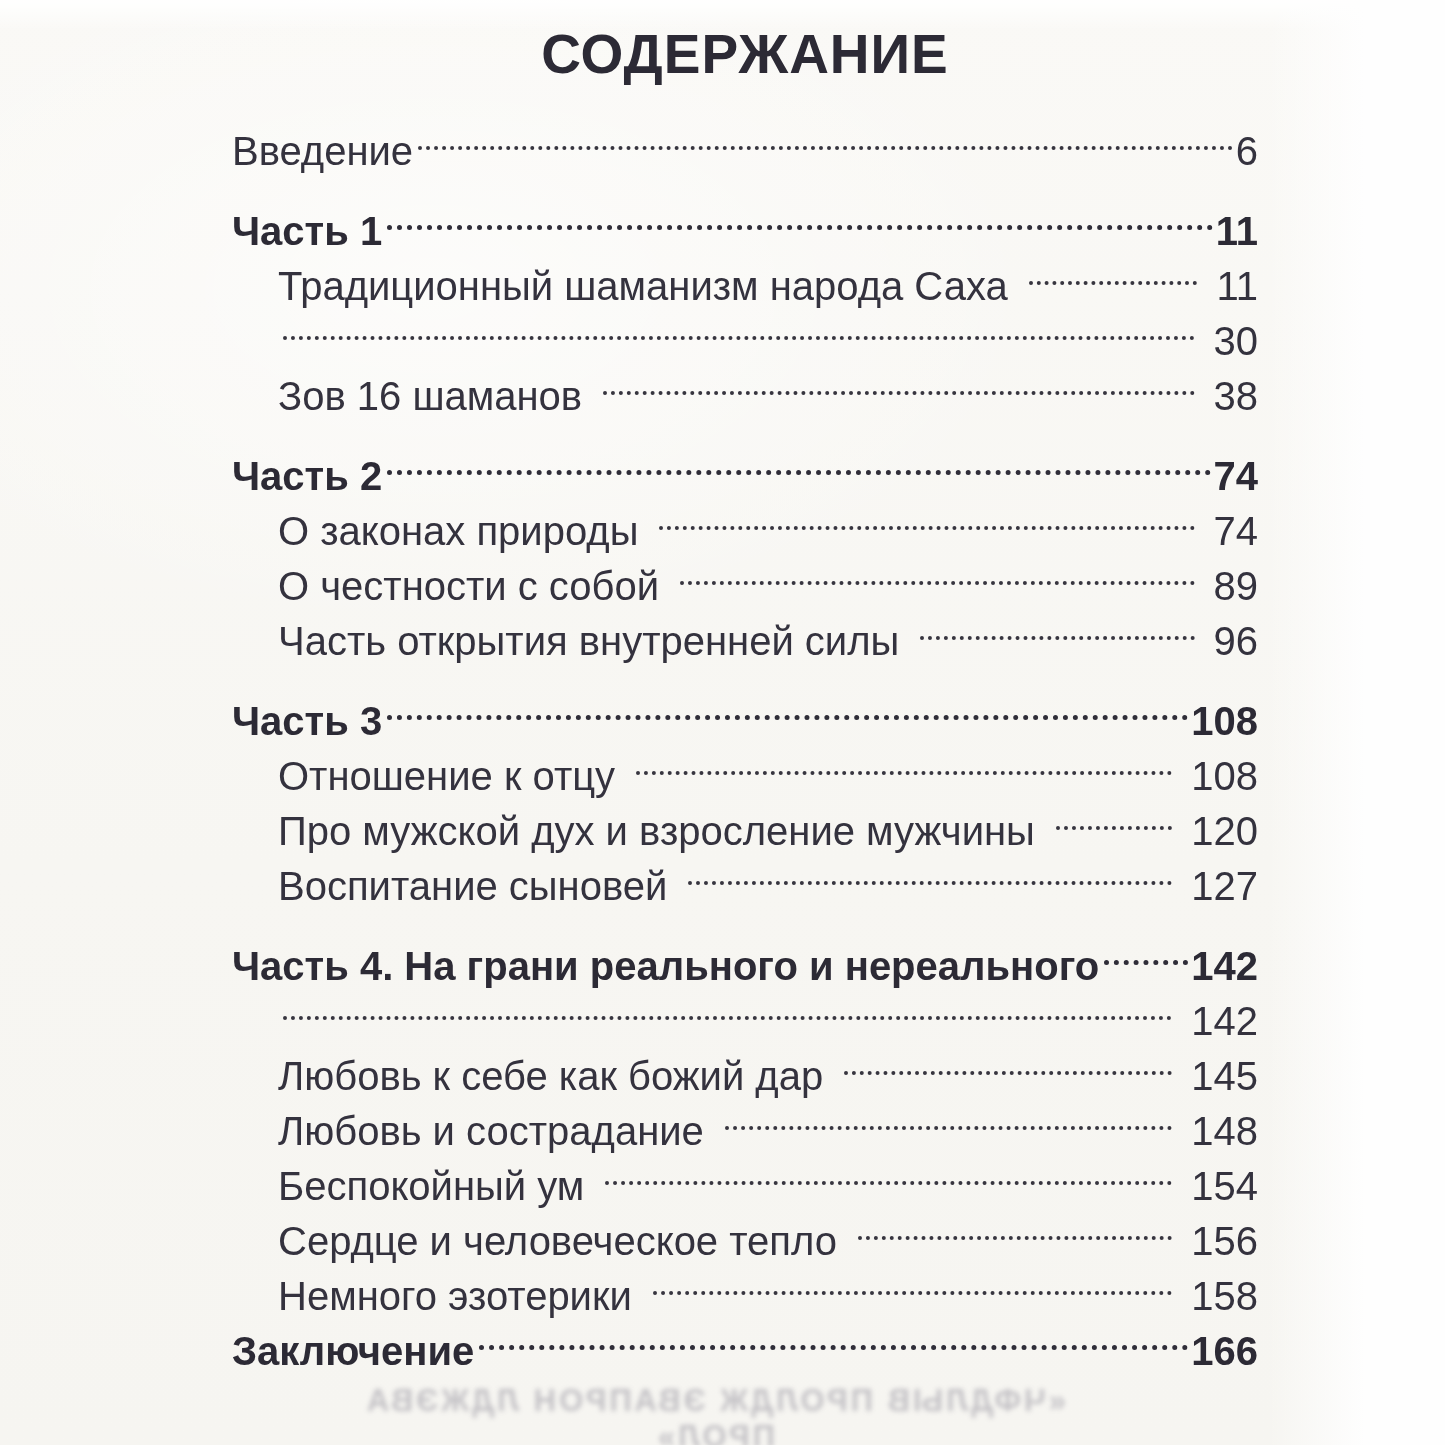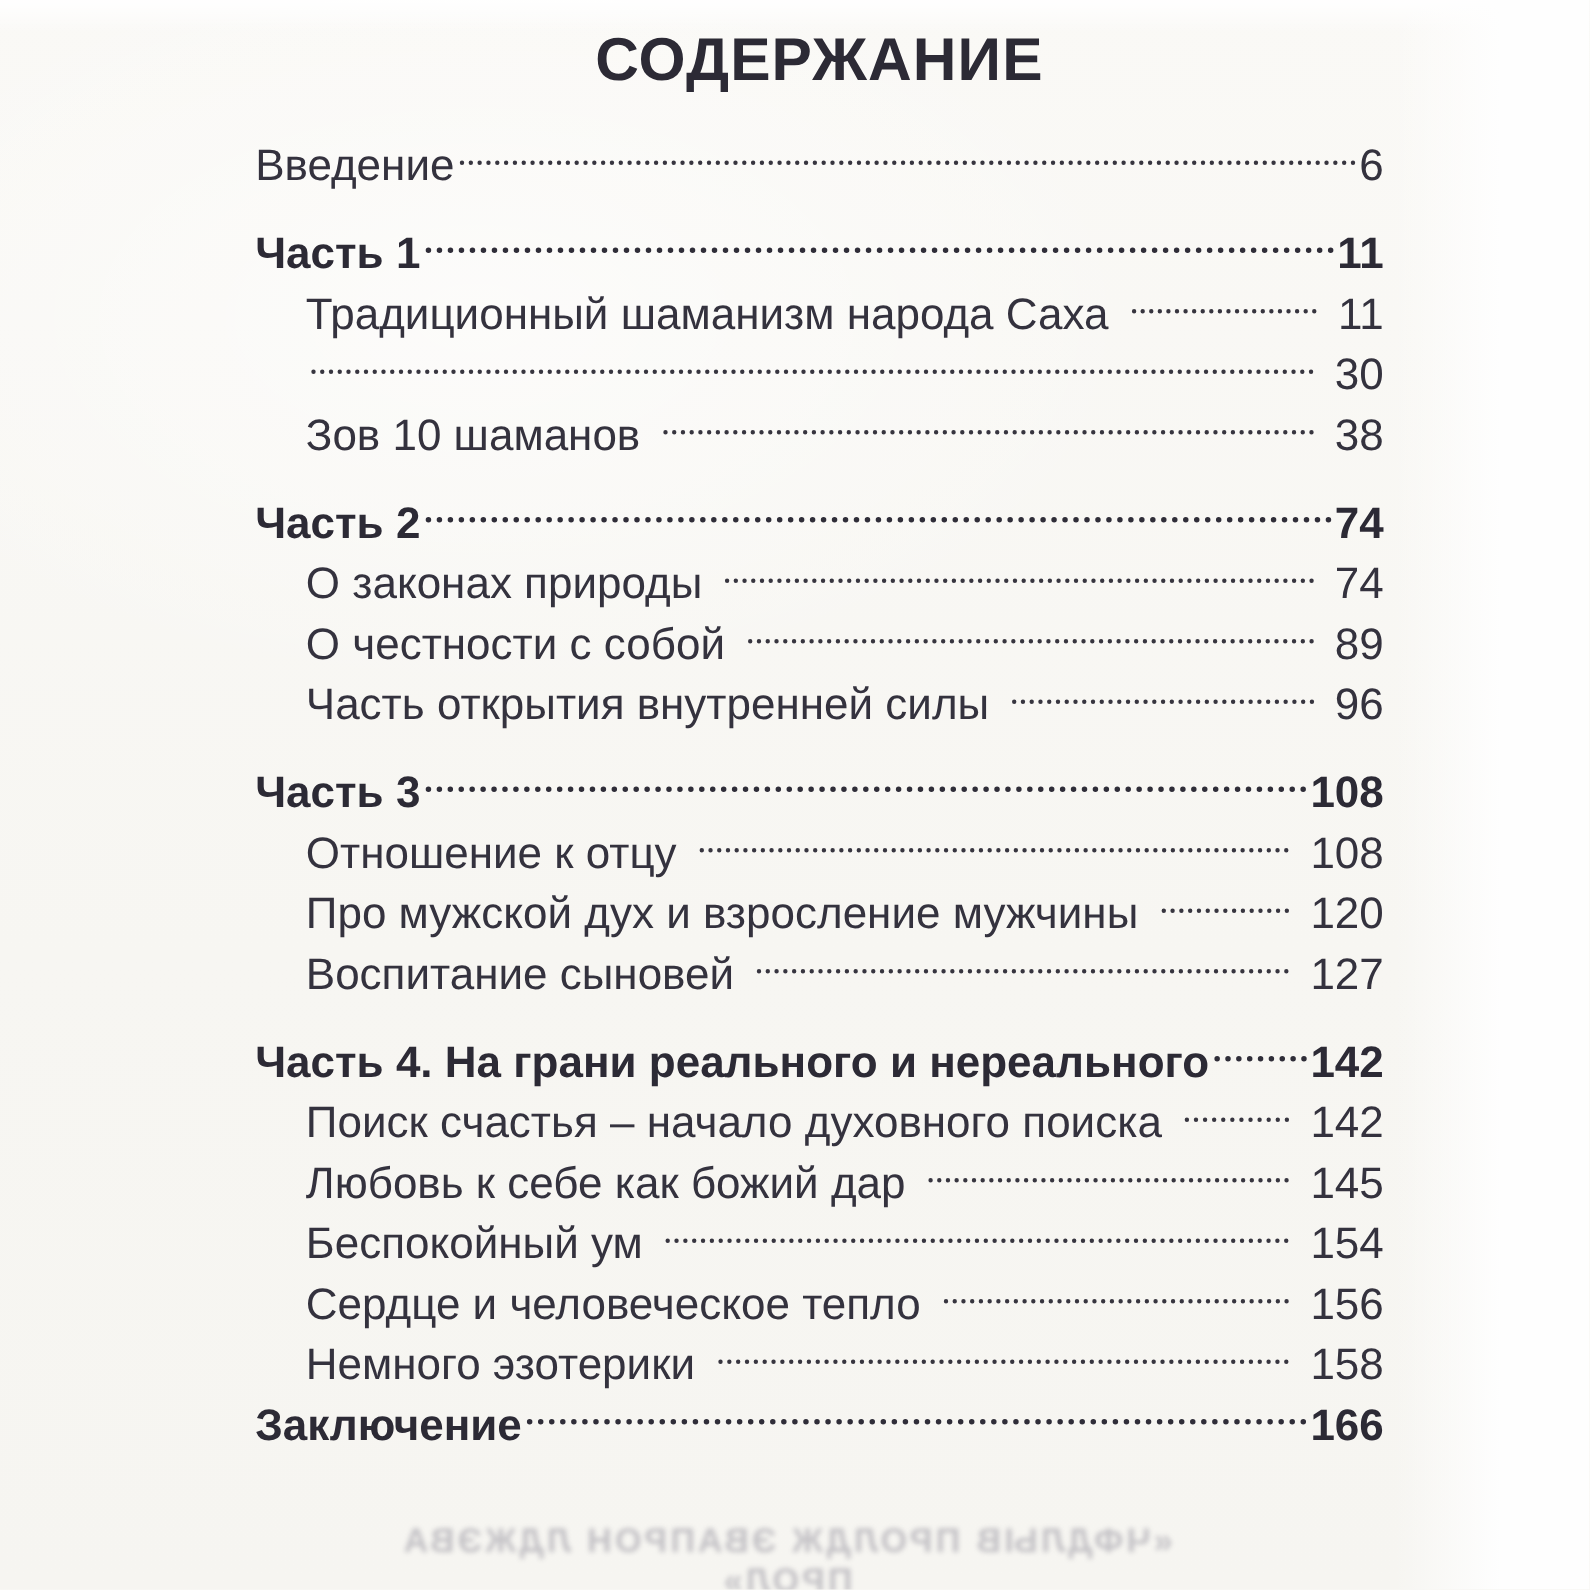--- a/index.html
+++ b/index.html
@@ -116,21 +116,21 @@
       <div class="row indent">
         <span class="label">Традиционный шаманизм народа Саха</span>
         <span class="leader"></span>
         <span class="num">11</span>
       </div>
       <div class="row indent">
         <span class="leader"></span>
         <span class="num">30</span>
       </div>
       <div class="row indent">
-        <span class="label">Зов 10 шаманов</span>
+        <span class="label">Зов 16 шаманов</span>
         <span class="leader"></span>
         <span class="num">38</span>
       </div>
       <div class="row bold gap">
         <span class="label">Часть 2</span>
         <span class="leader"></span>
         <span class="num">74</span>
       </div>
       <div class="row indent">
         <span class="label">О законах природы</span>
@@ -166,28 +166,32 @@
         <span class="label">Воспитание сыновей</span>
         <span class="leader"></span>
         <span class="num">127</span>
       </div>
       <div class="row bold gap">
         <span class="label">Часть 4. На грани реального и нереального</span>
         <span class="leader"></span>
         <span class="num">142</span>
       </div>
       <div class="row indent">
-        <span class="label">Поиск счастья – начало духовного поиска</span>
         <span class="leader"></span>
         <span class="num">142</span>
       </div>
       <div class="row indent">
         <span class="label">Любовь к себе как божий дар</span>
         <span class="leader"></span>
         <span class="num">145</span>
+      </div>
+      <div class="row indent">
+        <span class="label">Любовь и сострадание</span>
+        <span class="leader"></span>
+        <span class="num">148</span>
       </div>
       <div class="row indent">
         <span class="label">Беспокойный ум</span>
         <span class="leader"></span>
         <span class="num">154</span>
       </div>
       <div class="row indent">
         <span class="label">Сердце и человеческое тепло</span>
         <span class="leader"></span>
         <span class="num">156</span>

